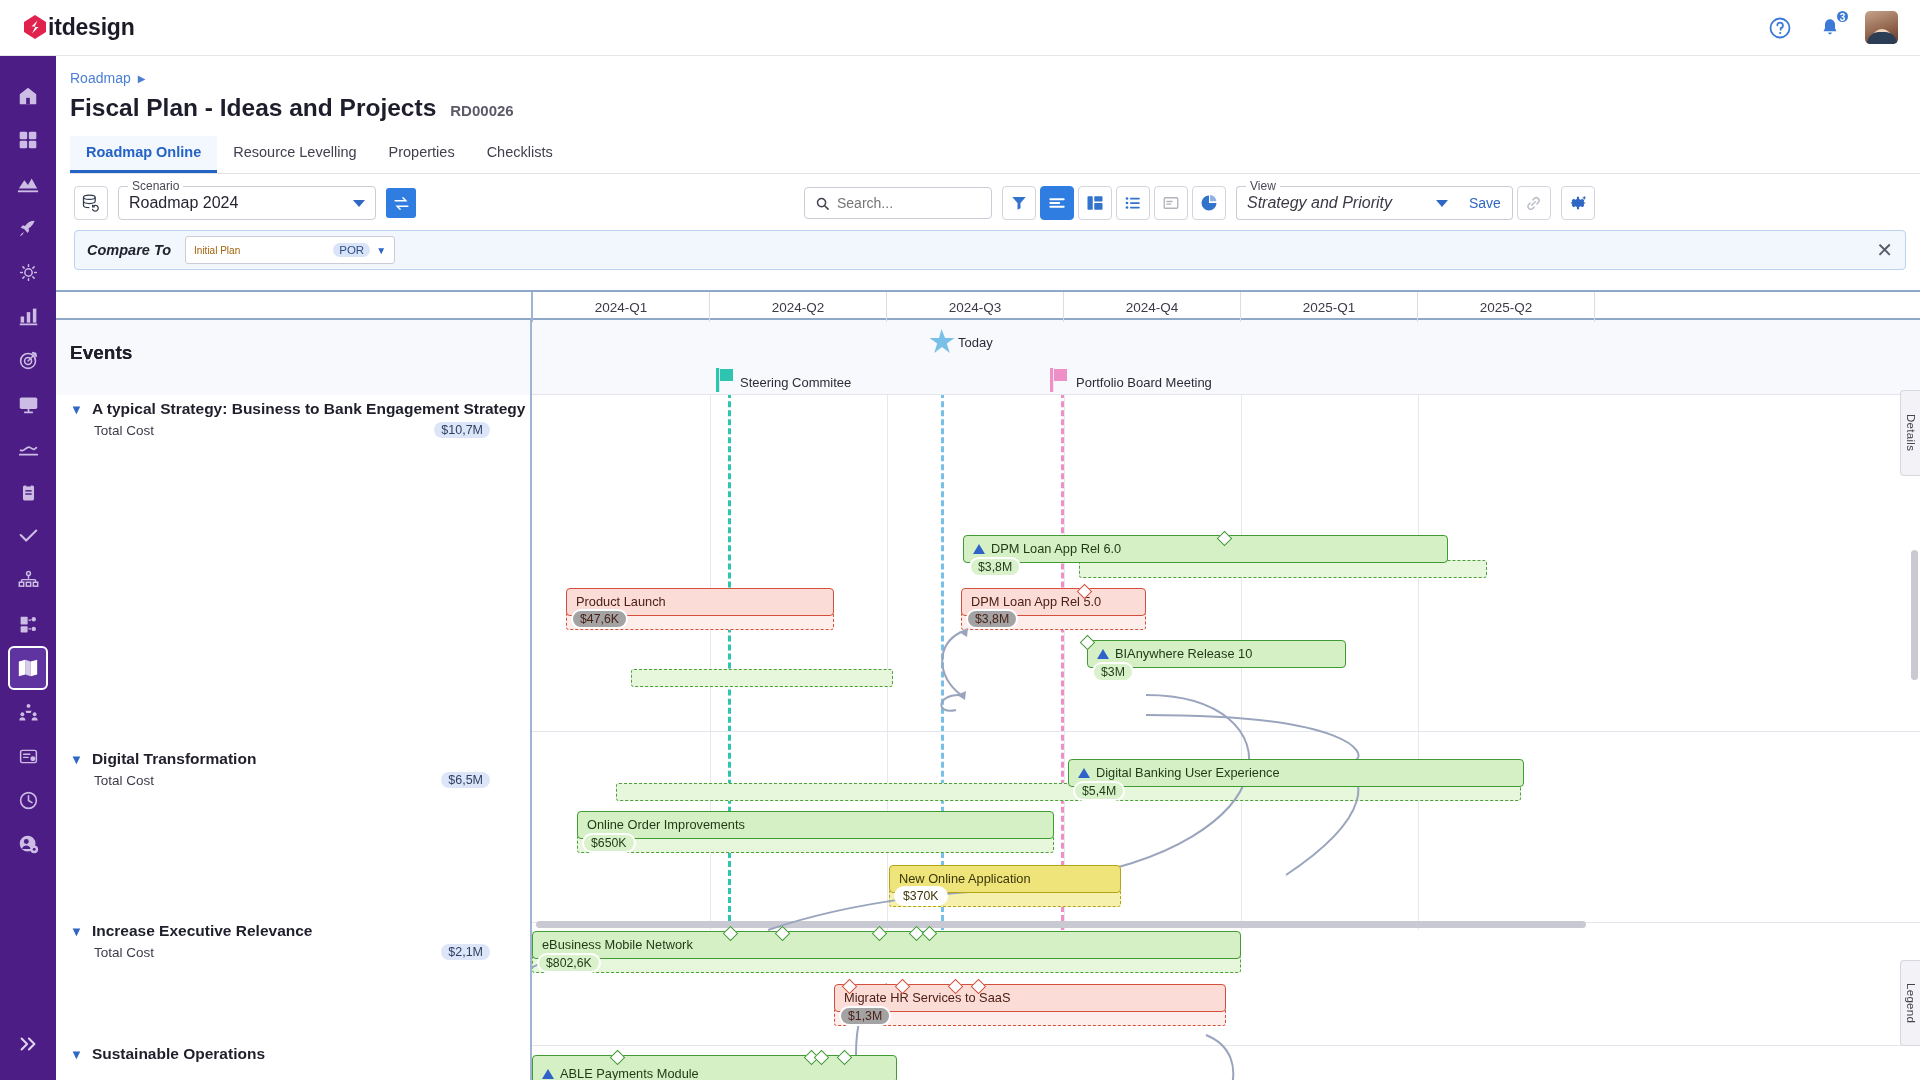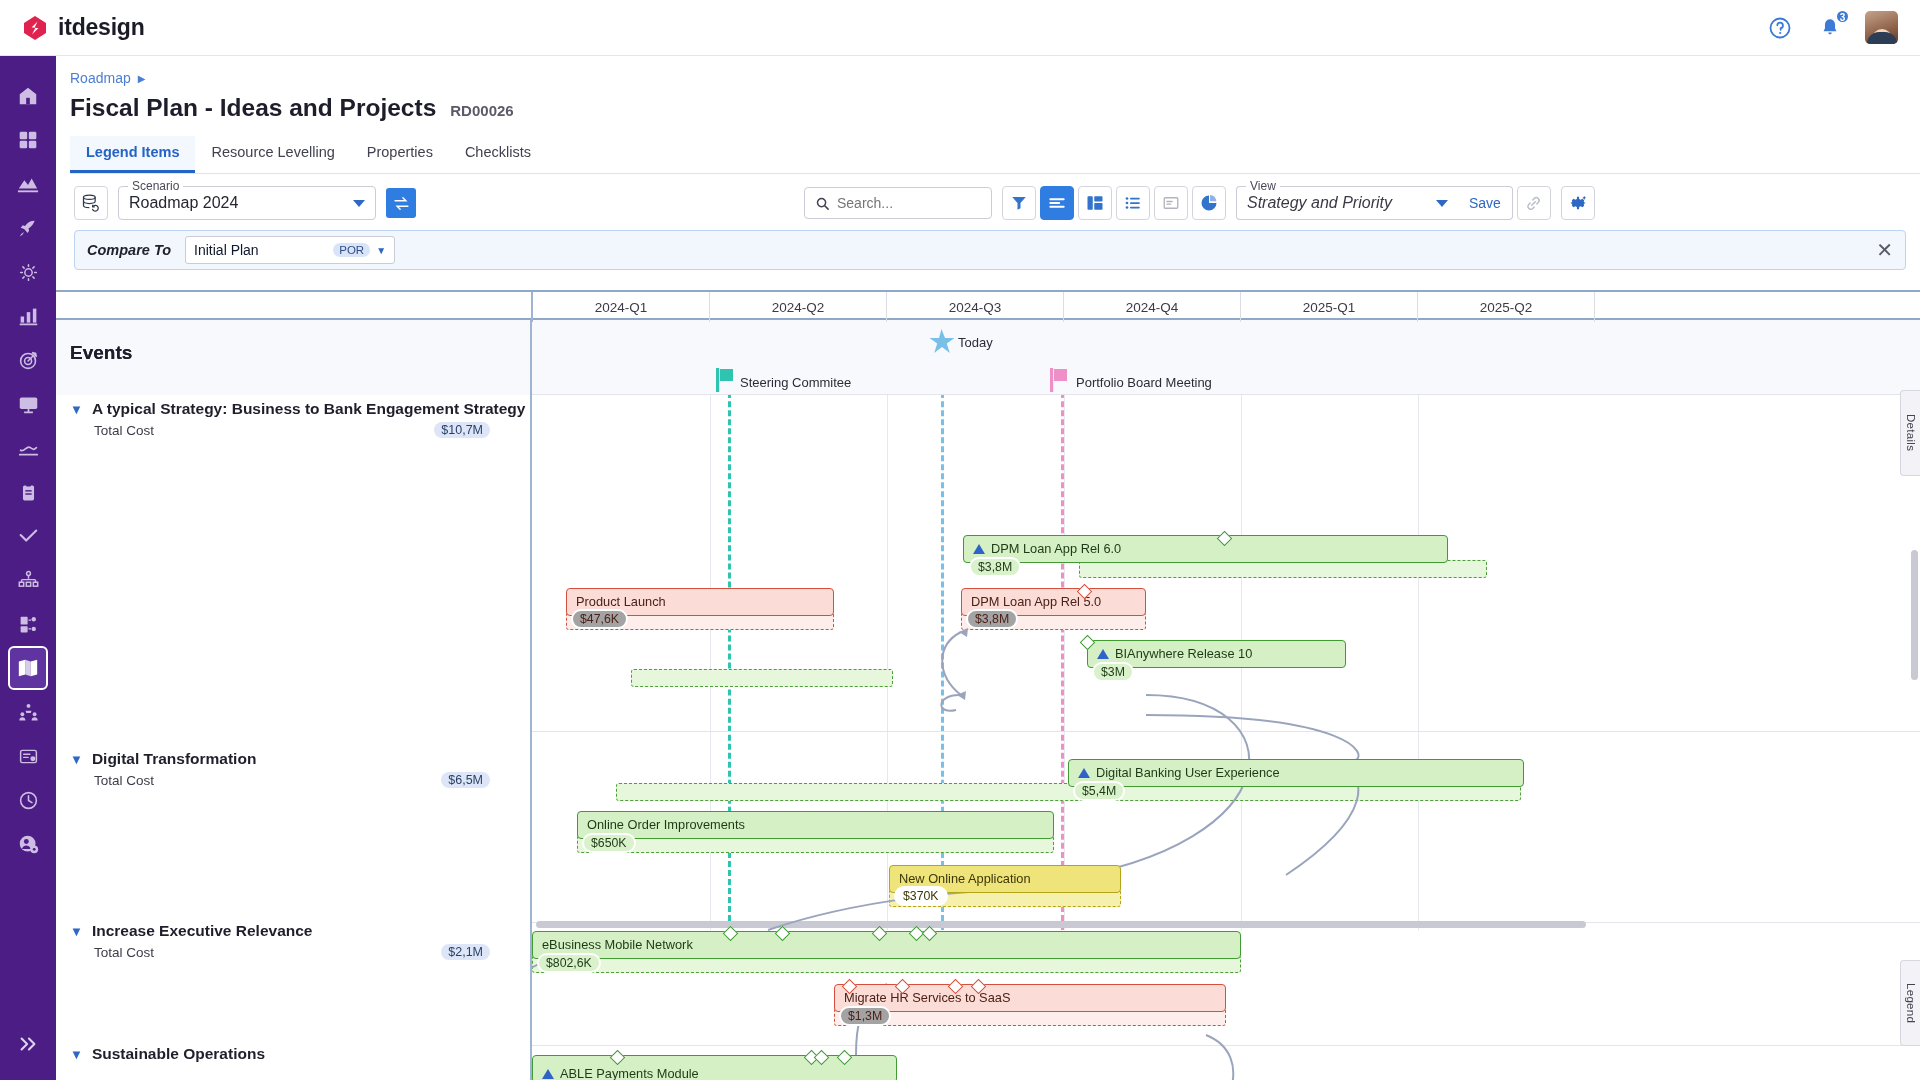--- a/index.html
+++ b/index.html
@@ -7,21 +7,21 @@
     width: 1920px; height: 1080px;
     font-family: "Liberation Sans", sans-serif;
     background: #ffffff; overflow: hidden;
   }
   
   .topbar {
     position: absolute; left: 0; top: 0; width: 1920px; height: 56px;
     background: #fff; border-bottom: 1px solid #e6e6ea;
     display: flex; align-items: center; z-index: 40;
   }
-  .brand { display: flex; align-items: center; gap: 10px; margin-left: 22px; }
+  .brand { display: flex; margin-left: 22px; }
   .brand-mark { width: 26px; height: 26px; position: relative; }
   .brand-name { font-size: 23px; font-weight: 700; color: #1b1b27; letter-spacing: -.2px; }
   .topbar-right { margin-left: auto; display: flex; align-items: center; gap: 20px; margin-right: 22px; }
   .icon-btn { width: 30px; height: 30px; display: flex; align-items: center; justify-content: center;
      color: #3d7ad6; position: relative; cursor: pointer; }
   .badge {
     position: absolute; top: -4px; right: -5px; background: #3d7ad6; color: #fff;
     font-size: 10px; line-height: 14px; min-width: 15px; height: 15px; border-radius: 8px;
     text-align: center; font-weight: 700; border: 2px solid #fff;
   }
@@ -329,21 +329,21 @@
     <span class="crumb">Roadmap</span>
     <span class="crumb-caret">▶</span>
   </div>
 
   <div class="title-row">
     <span class="title">Fiscal Plan - Ideas and Projects</span>
     <span class="title-id">RD00026</span>
   </div>
 
   <div class="tabs">
-    <div class="tab active">Legend Items</div>
+    <div class="tab active">Roadmap Online</div>
     <div class="tab">Resource Levelling</div>
     <div class="tab">Properties</div>
     <div class="tab">Checklists</div>
   </div>
 
   <div class="toolbar">
     <div class="sq-btn">
       <svg width="20" height="20" viewBox="0 0 24 24" fill="none" stroke="#2f3b4d" stroke-width="1.5">
         <ellipse cx="10" cy="5" rx="7" ry="2.6"></ellipse>
           <path d="M3 5v5c0 1.4 3.1 2.6 7 2.6s7-1.2 7-2.6V5"></path>
@@ -432,21 +432,21 @@
       <svg width="20" height="20" viewBox="0 0 24 24" fill="#2f67c4">
           <path d="M12 8.2a3.8 3.8 0 1 0 0 7.6 3.8 3.8 0 0 0 0-7.6zm9 3.8-2.1-1.1.5-2.3-2.1-1.6-2 1.2-2-1V4.6h-2.6v2.6l-2 1-2-1.2-2.1 1.6.5 2.3L3 12l2.1 1.1-.5 2.3 2.1 1.6 2-1.2 2 1v2.6h2.6v-2.6l2-1 2 1.2 2.1-1.6-.5-2.3z"></path>
           <path d="M19.5 3.3l.8 1.7 1.7.8-1.7.8-.8 1.7-.8-1.7L17 5.8l1.7-.8z"></path>
         </svg>
     </div>
   </div>
 
   <div class="compare">
     <span class="compare-lbl">Compare To</span>
     <div class="compare-sel">
-      <span style="font-size:14px;color:#0f172a">Initial Plan</span>
+      <span style="font-size:10px;color:#a16207">Initial Plan</span>
       <span class="pill">POR</span>
       <span style="color:#2f67c4;font-size:10px">▼</span>
     </div>
     <span class="compare-x">✕</span>
   </div>
 
   <div class="gantt">
 
     <div class="grid-v" style="left:654px"></div>
     <div class="grid-v" style="left:831px"></div>

